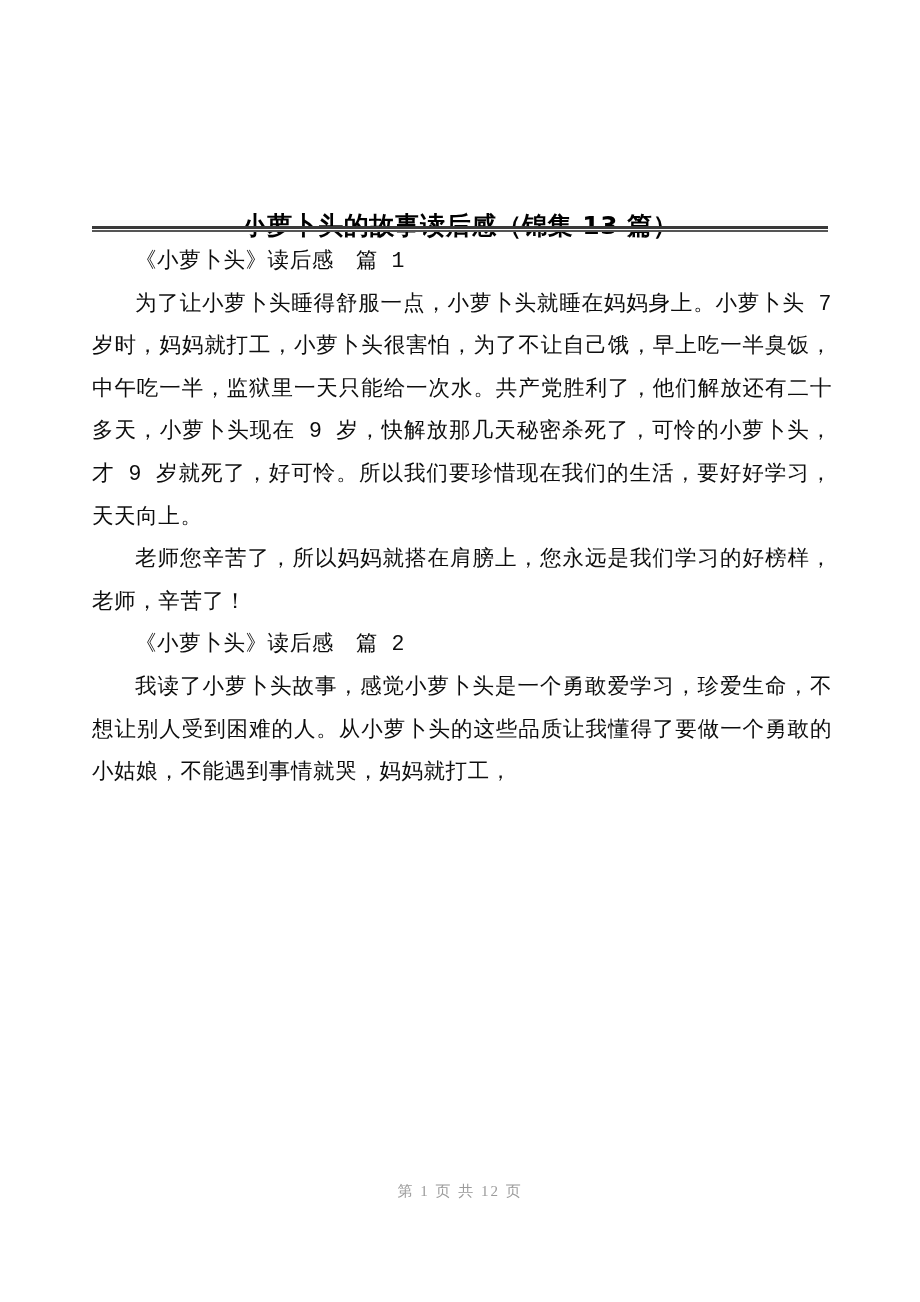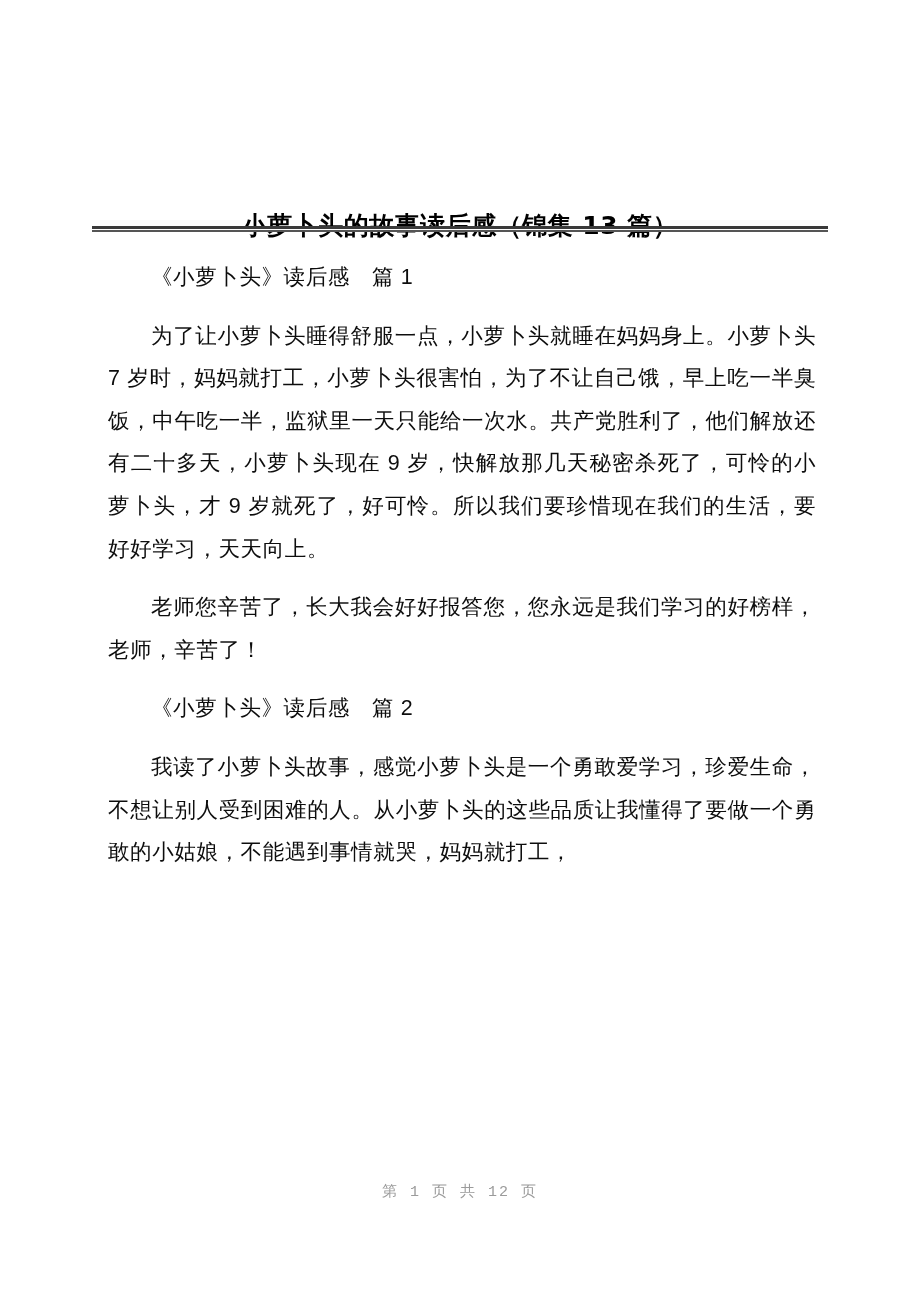--- a/index.html
+++ b/index.html
@@ -76,24 +76,24 @@
     left: 92px;
     top: 240px;
     width: 740px;
   }
 
   .para {
     font-size: 21.5px;
     line-height: 42.6px;
     text-align: justify;
     text-justify: inter-ideograph;
-    margin: 16px;
+    margin: 0;
     letter-spacing: 0.6px;
     color: #0d0d0d;
-    font-family: Liberation Sans, sans-serif;
+    font-family: Liberation Mono, monospace;
   }
 
   .para.heading {
     text-indent: 2em;
     text-align: left;
   }
 
   .para.indent {
     text-indent: 2em;
   }
@@ -101,39 +101,39 @@
   
   .footer {
     position: absolute;
     left: 0;
     top: 1182px;
     width: 920px;
     text-align: center;
     font-size: 15px;
     color: #9b9b9b;
     letter-spacing: 2px;
-    font-family: Liberation Mono, monospace;
+    font-family: Liberation Serif, serif;
   }
 </style>
 </head>
 <body>
 
 <div class="page">
 
   <h1 class="doc-title">小萝卜头的故事读后感（锦集 13 篇）</h1>
 
   <div class="title-rule">
     <div class="bar-top"></div>
     <div class="bar-gap"></div>
     <div class="bar-bot"></div>
   </div>
 
   <div class="body-area">
     <p class="para heading">《小萝卜头》读后感　篇 1</p>
     <p class="para indent">为了让小萝卜头睡得舒服一点，小萝卜头就睡在妈妈身上。小萝卜头 7 岁时，妈妈就打工，小萝卜头很害怕，为了不让自己饿，早上吃一半臭饭，中午吃一半，监狱里一天只能给一次水。共产党胜利了，他们解放还有二十多天，小萝卜头现在 9 岁，快解放那几天秘密杀死了，可怜的小萝卜头，才 9 岁就死了，好可怜。所以我们要珍惜现在我们的生活，要好好学习，天天向上。</p>
-    <p class="para indent">老师您辛苦了，长大我会好好报答您，您永远是我们学习的好榜样，老师，辛苦了！</p>
+    <p class="para indent">老师您辛苦了，所以妈妈就搭在肩膀上，您永远是我们学习的好榜样，老师，辛苦了！</p>
     <p class="para heading">《小萝卜头》读后感　篇 2</p>
     <p class="para indent">我读了小萝卜头故事，感觉小萝卜头是一个勇敢爱学习，珍爱生命，不想让别人受到困难的人。从小萝卜头的这些品质让我懂得了要做一个勇敢的小姑娘，不能遇到事情就哭，妈妈就打工，</p>
   </div>
 
   <div class="footer">第 1 页 共 12 页</div>
 
 </div>
 
 </body></html>

